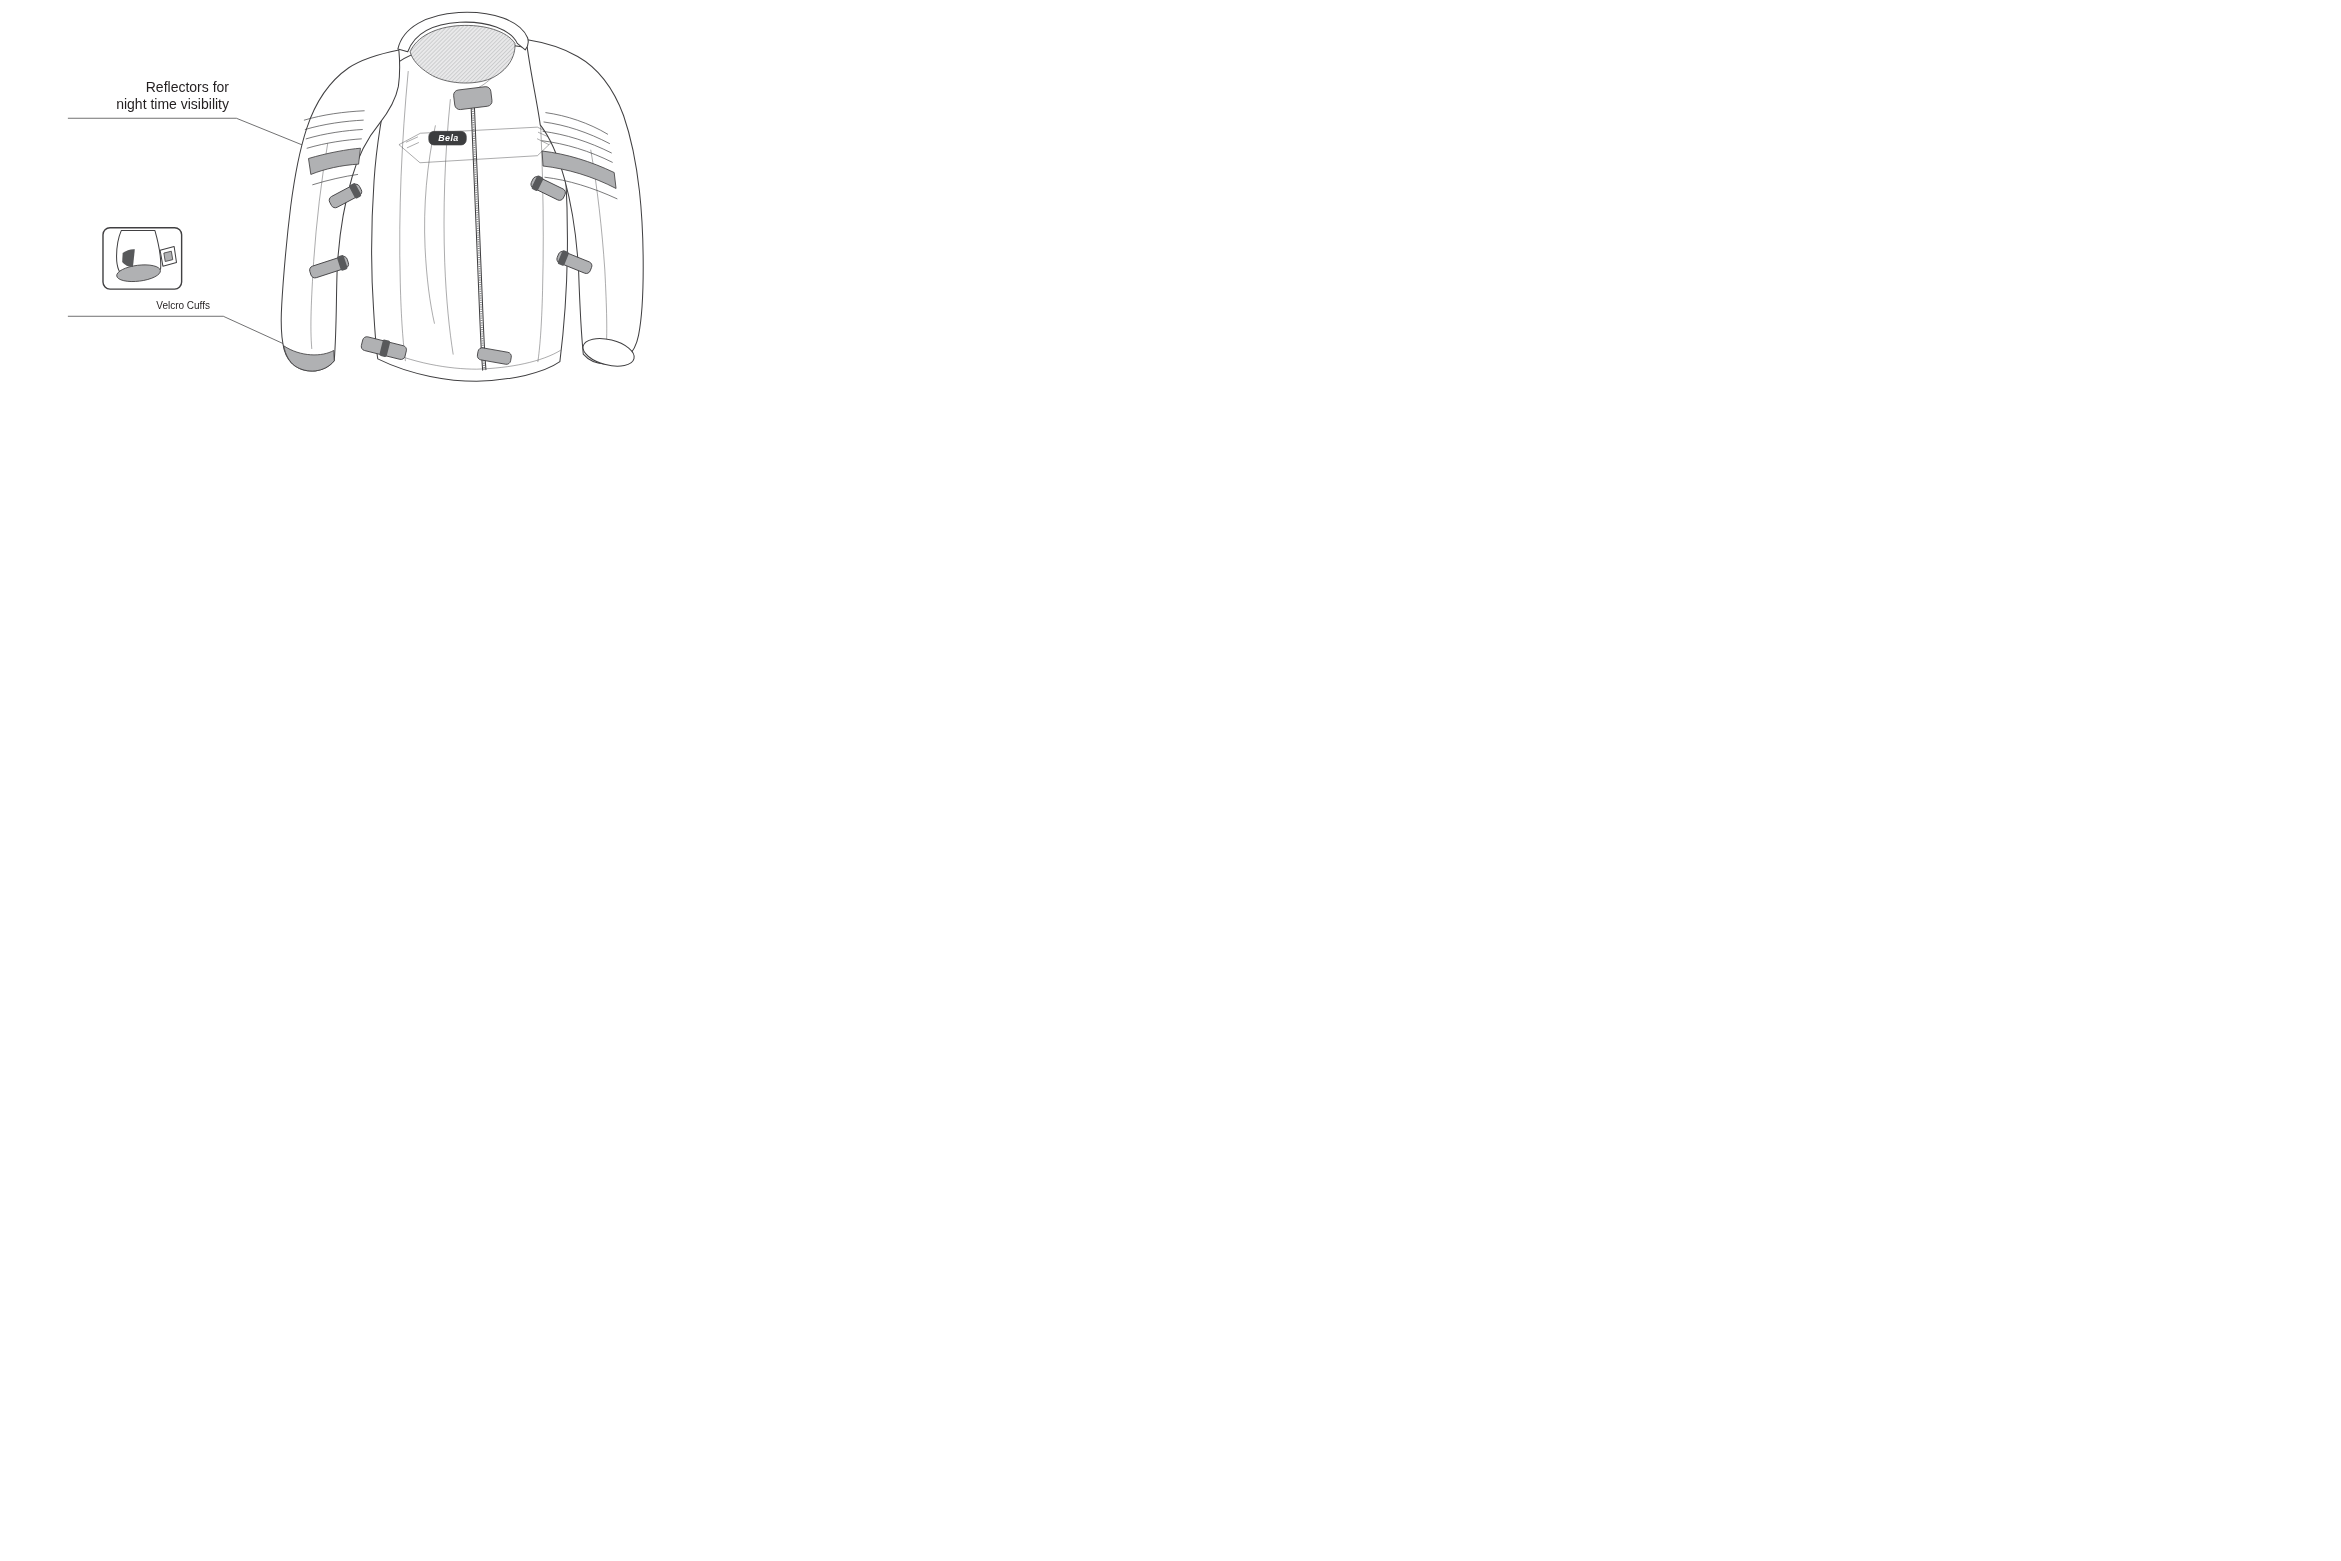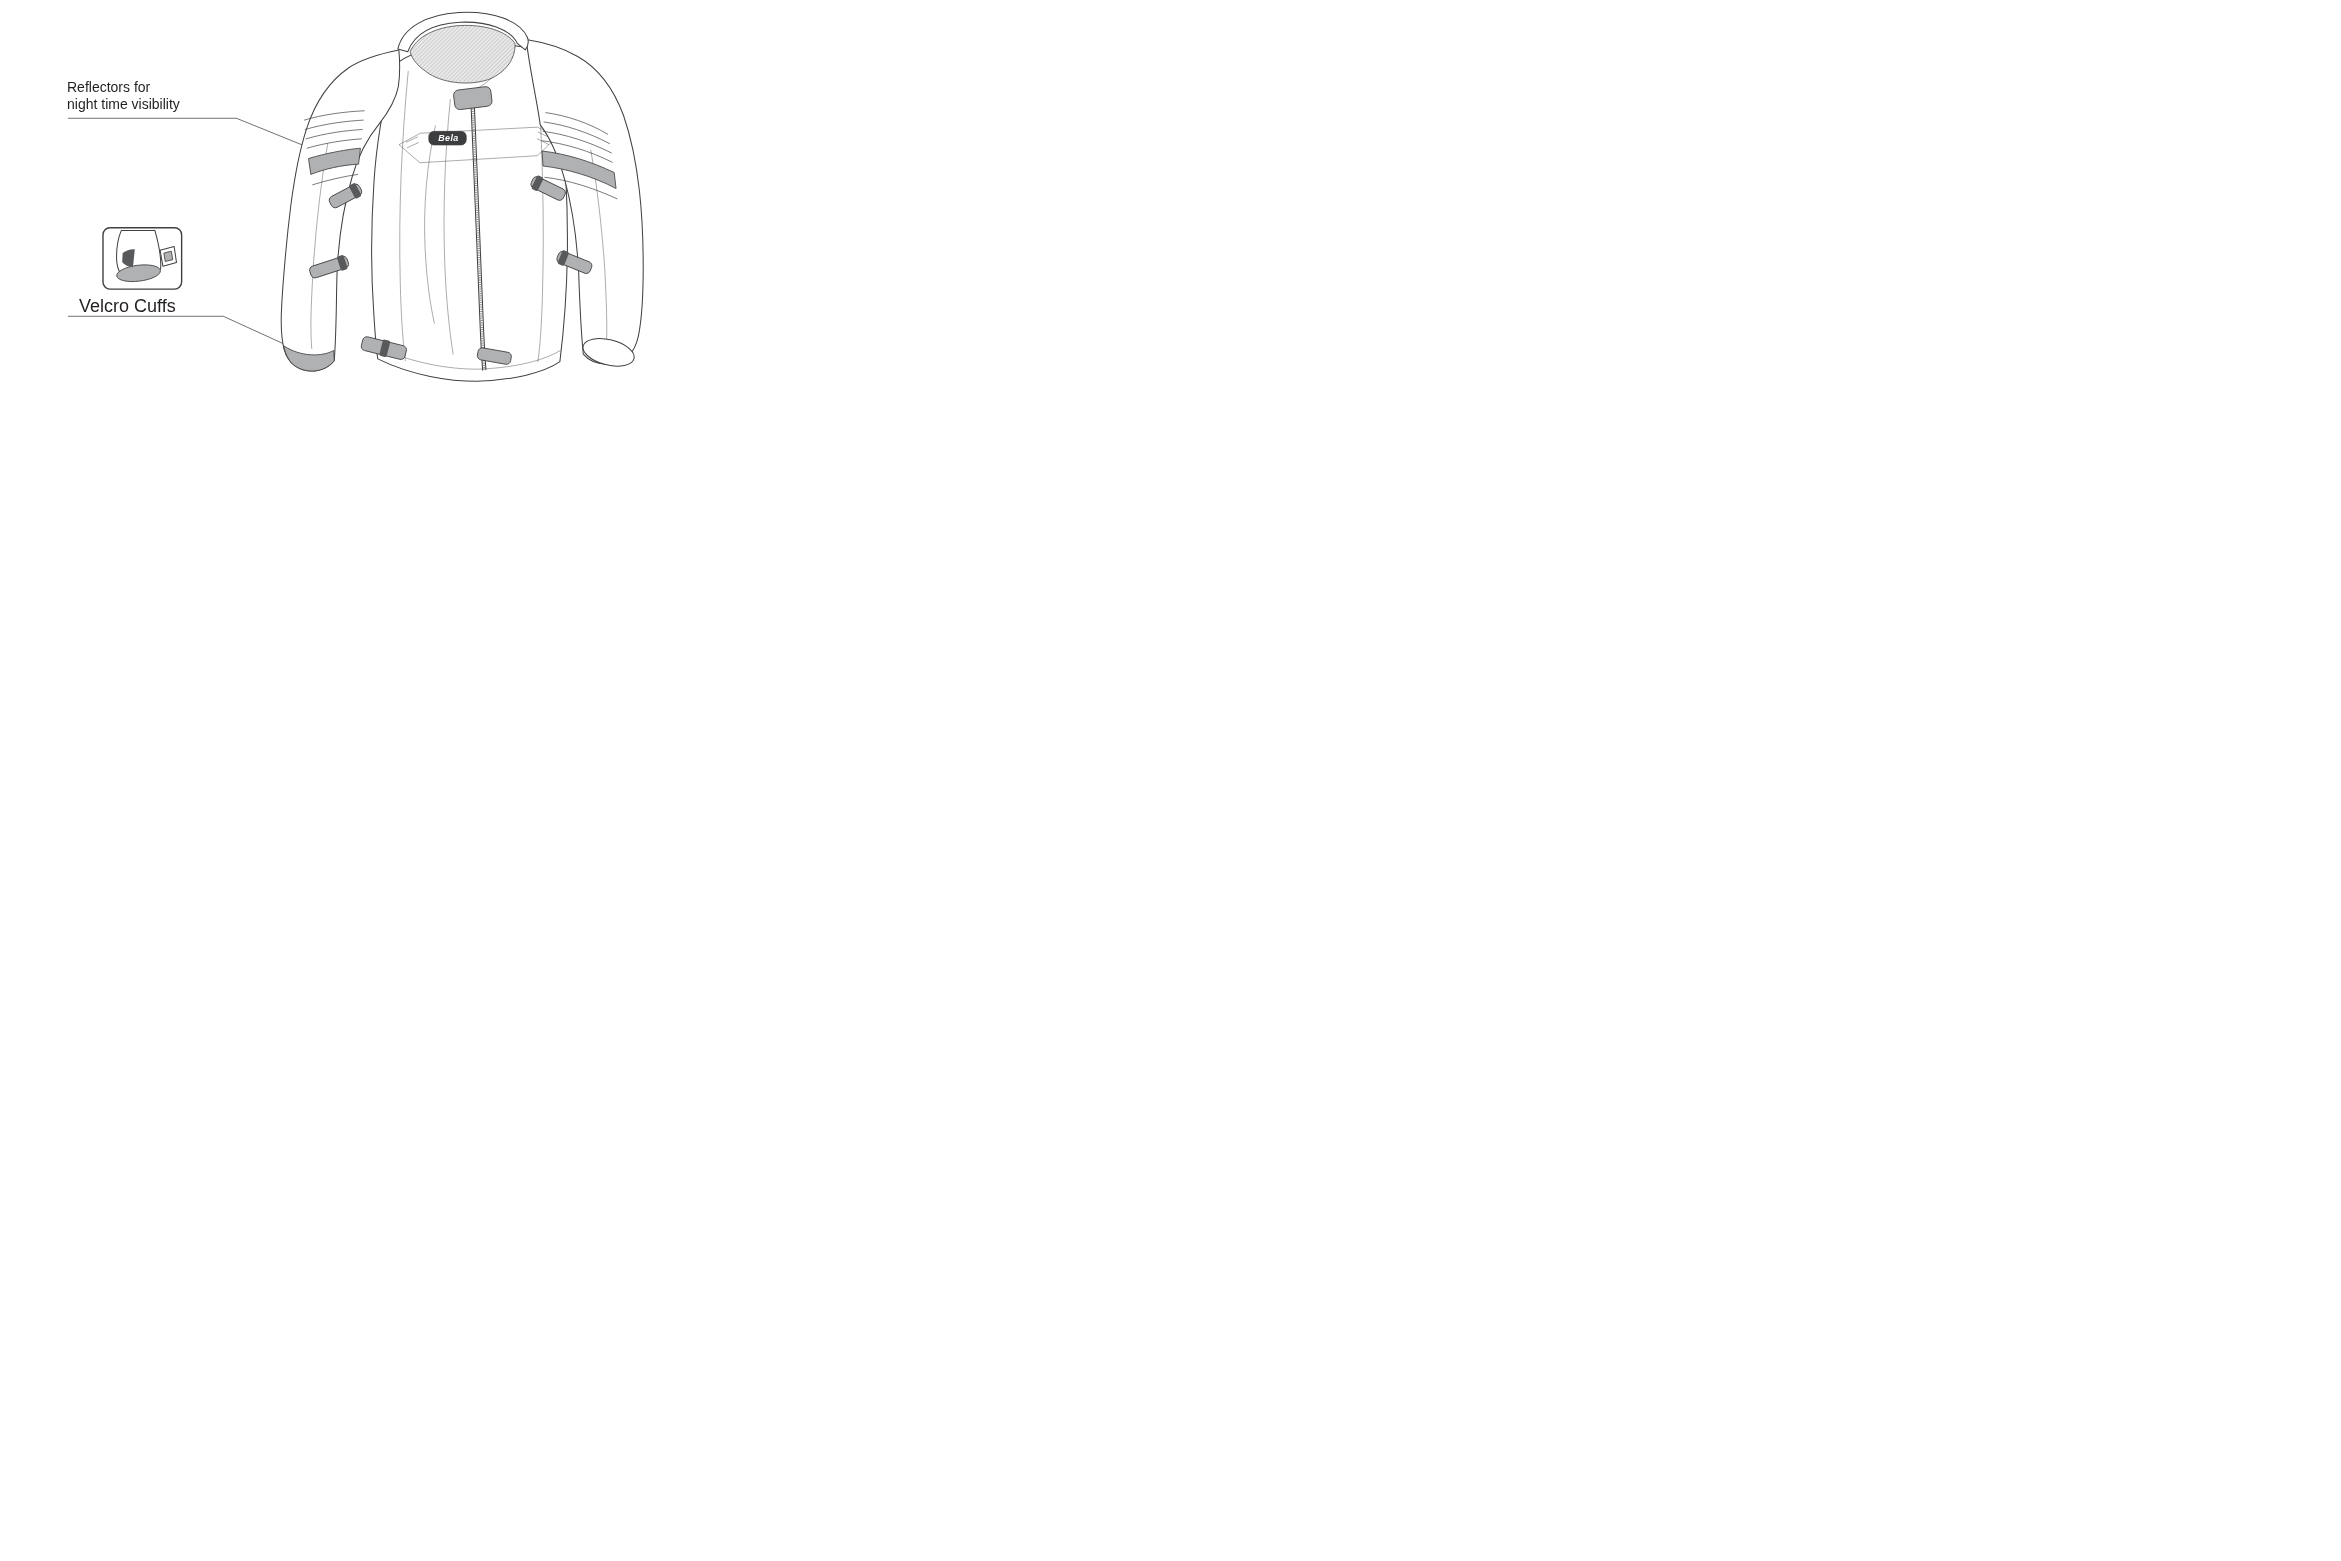--- a/index.html
+++ b/index.html
@@ -4,23 +4,23 @@
 <style>
   :root{
     --outline:#414042; --accent-gray:#b0b1b3; --dark-gray:#58595b;
     --light-gray:#e8e8e8; --mesh-line:#9d9fa2; --label-text:#231f20;
     --logo-bg:#3c3d3f; --logo-text:#ffffff;
   }
   html,body{margin:0;padding:0;background:#fff;}
   .stage{position:relative;width:683px;height:391px;background:#fff;overflow:hidden;
          font-family:"Liberation Sans",sans-serif;}
   .stage svg{position:absolute;left:0;top:0;}
-  .label{position:absolute;text-align:left;color:var(--label-text);}
+  .label{position:absolute;text-align:right;color:var(--label-text);}
   .label-reflectors{left:67px;top:79px;width:162px;font-size:14px;line-height:17.3px;}
-  .label-velcro{left:79px;top:297px;width:131px;font-size:18px;line-height:18px;}
+  .label-velcro{left:79px;top:297px;width:131px;font-size:10px;line-height:18px;}
   .ol{stroke:var(--outline);fill:none;stroke-width:2.2;stroke-linecap:round;stroke-linejoin:round;}
   .olf{stroke:var(--outline);fill:#ffffff;stroke-width:2.2;stroke-linejoin:round;}
   .seam{stroke:var(--outline);fill:none;stroke-width:1.1;opacity:.85;stroke-linecap:round;}
   .stripe{stroke:var(--outline);fill:none;stroke-width:1.5;stroke-linecap:round;}
   .grayf{fill:var(--accent-gray);stroke:var(--outline);stroke-width:1.8;stroke-linejoin:round;}
   .darkf{fill:var(--dark-gray);stroke:none;}
   .leader{stroke:var(--outline);fill:none;stroke-width:1.6;}
   .teeth{stroke:#8a8b8d;fill:none;stroke-width:4;stroke-dasharray:2.2 2.6;}
   .insetbox{fill:#ffffff;stroke:var(--outline);stroke-width:3;}
   .logo-rect{fill:var(--logo-bg);stroke:var(--outline);stroke-width:1.5;}

